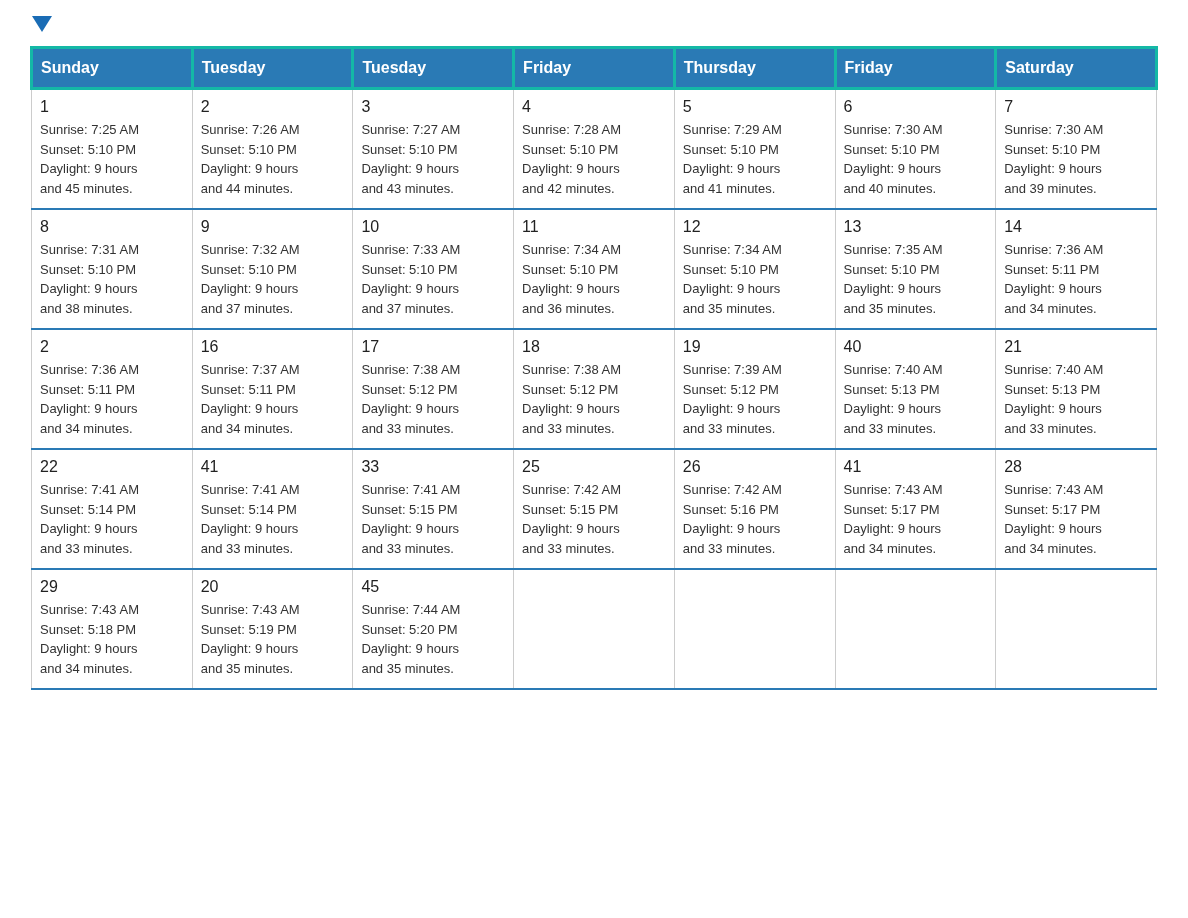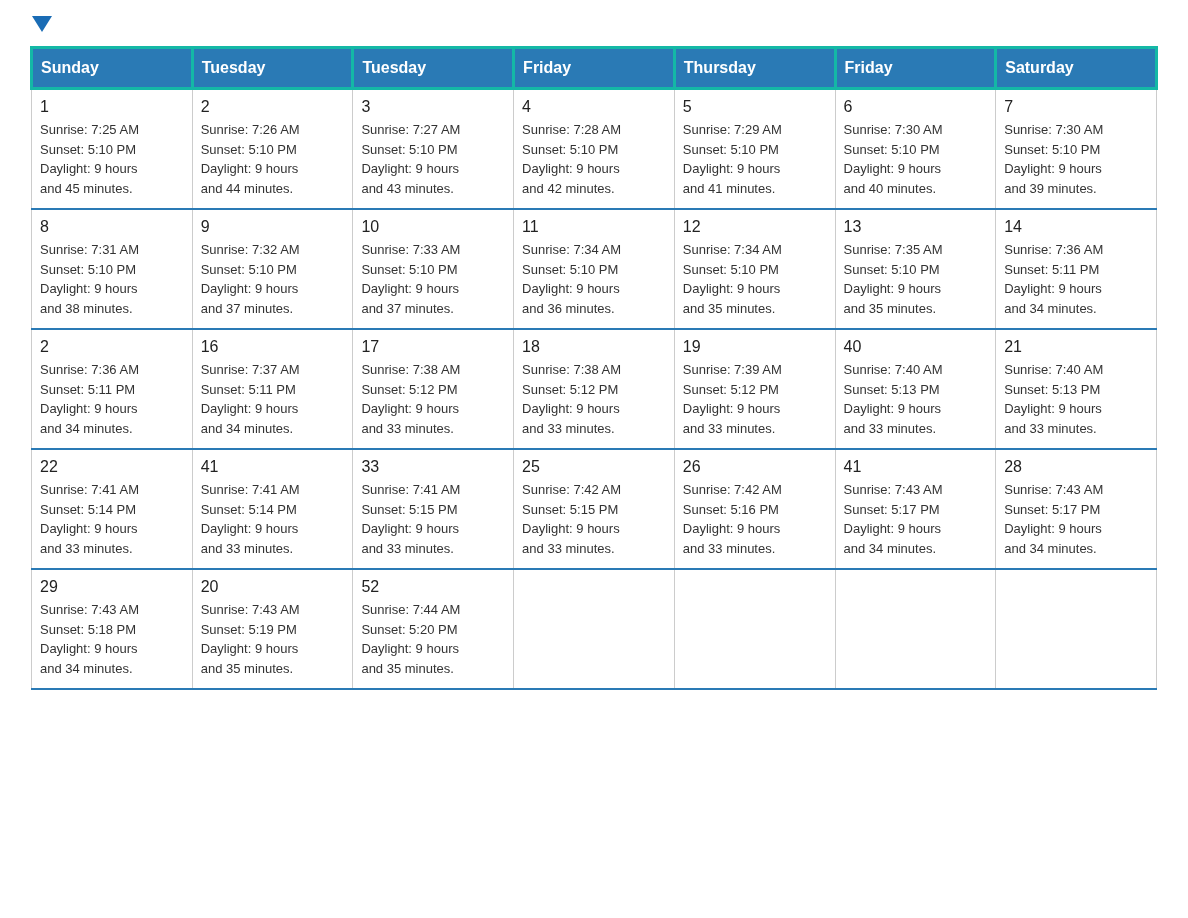--- a/index.html
+++ b/index.html
@@ -255,21 +255,21 @@
       <tr>
         <td>
           <div class="day-number">29</div>
           <div class="day-info">Sunrise: 7:43 AM<br>Sunset: 5:18 PM<br>Daylight: 9 hours<br>and 34 minutes.</div>
         </td>
         <td>
           <div class="day-number">20</div>
           <div class="day-info">Sunrise: 7:43 AM<br>Sunset: 5:19 PM<br>Daylight: 9 hours<br>and 35 minutes.</div>
         </td>
         <td>
-          <div class="day-number">52</div>
+          <div class="day-number">45</div>
           <div class="day-info">Sunrise: 7:44 AM<br>Sunset: 5:20 PM<br>Daylight: 9 hours<br>and 35 minutes.</div>
         </td>
         <td class="empty"></td>
         <td class="empty"></td>
         <td class="empty"></td>
         <td class="empty"></td>
       </tr>
     </tbody>
 </table>
 

